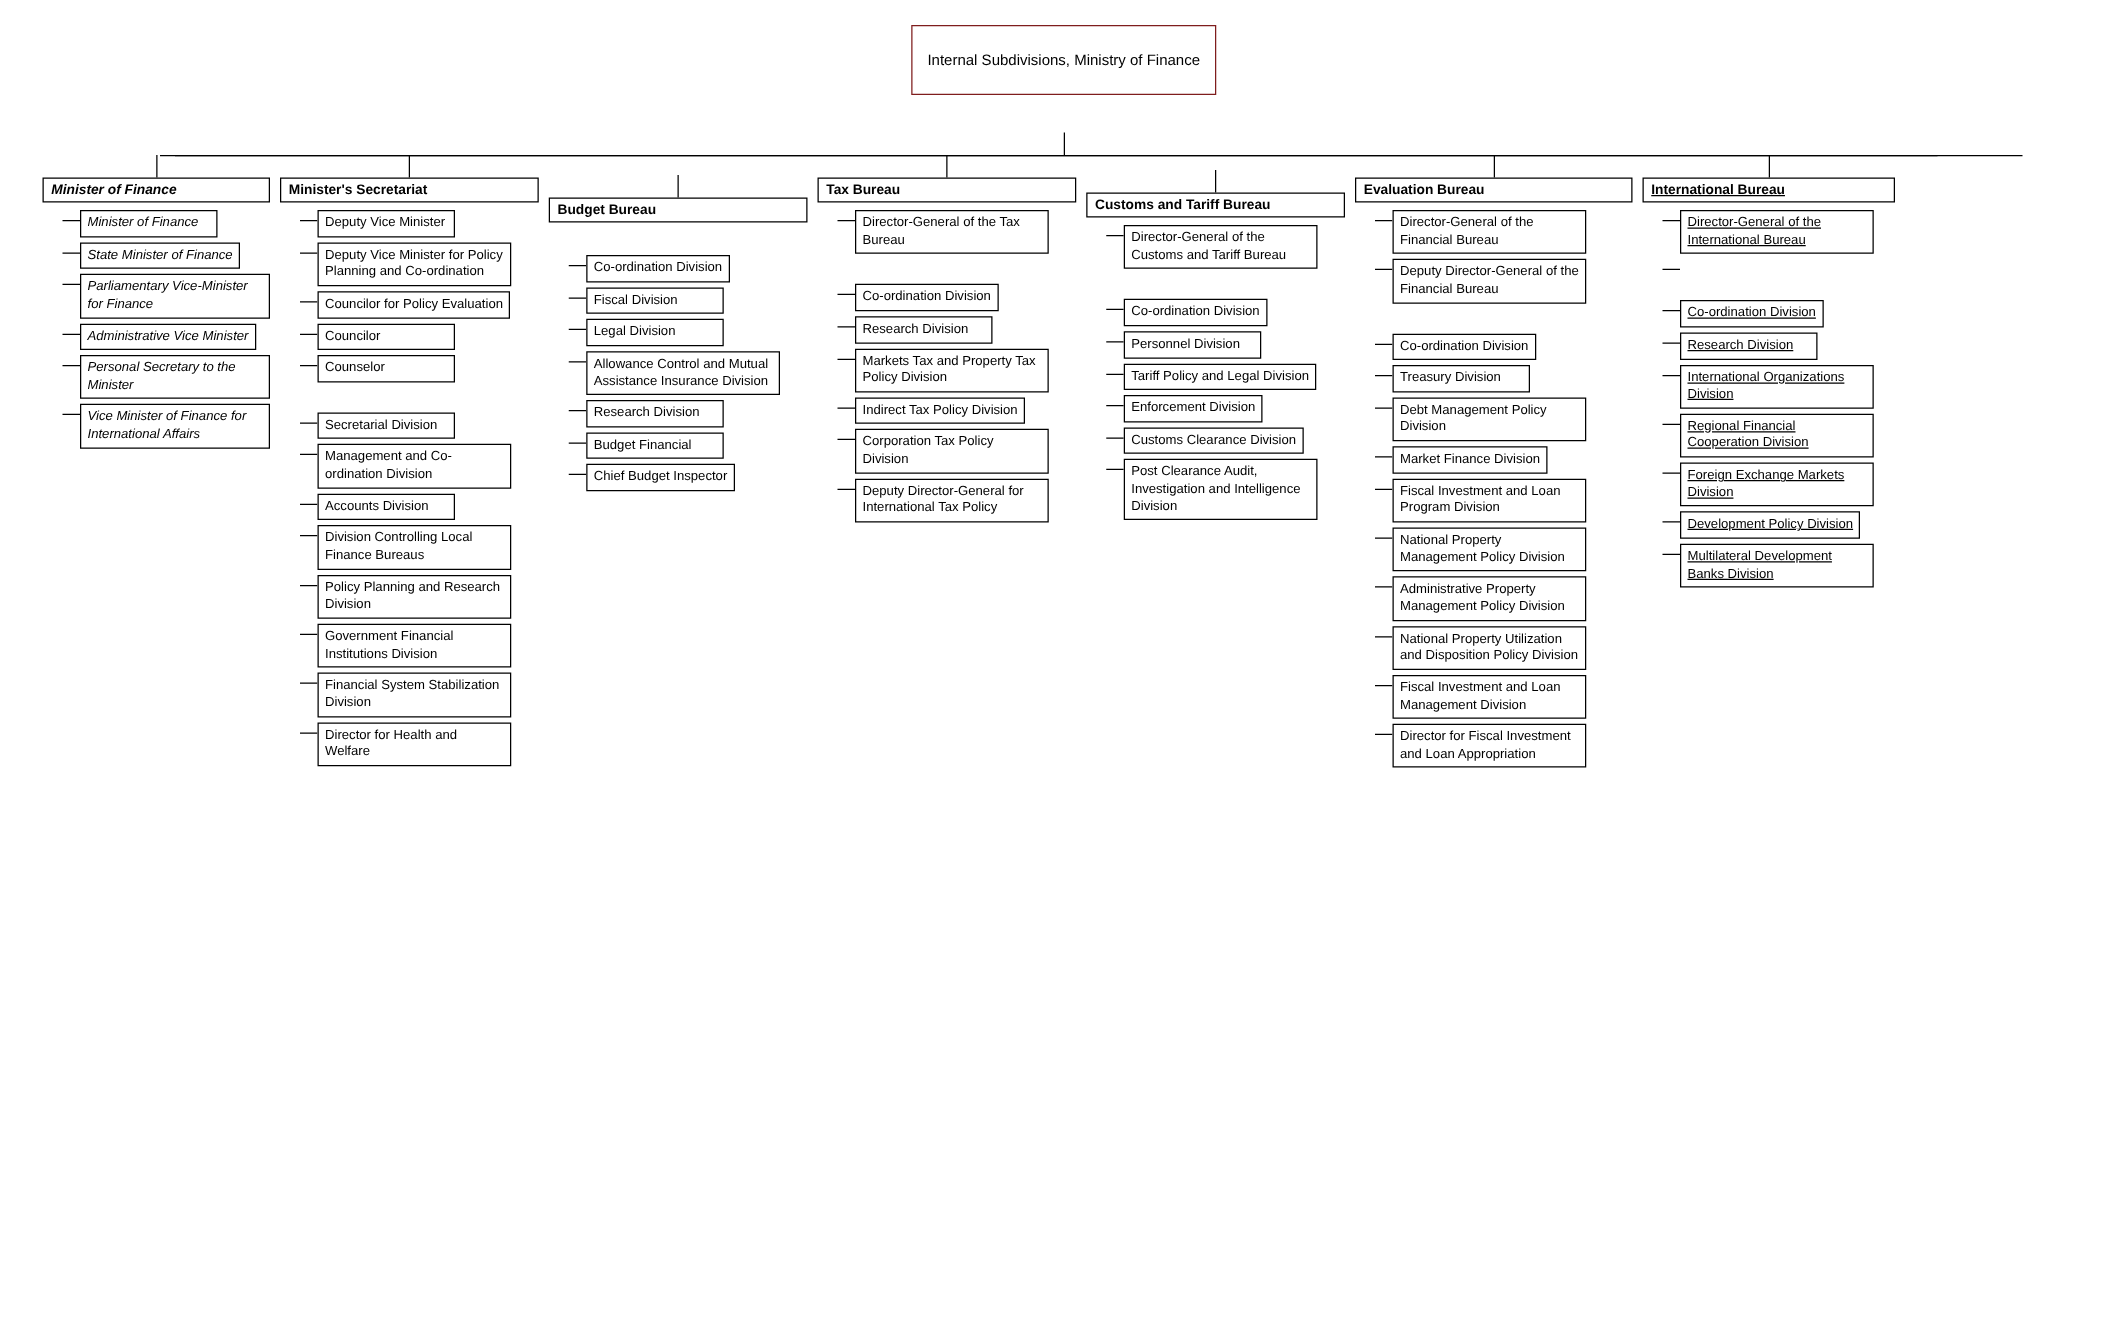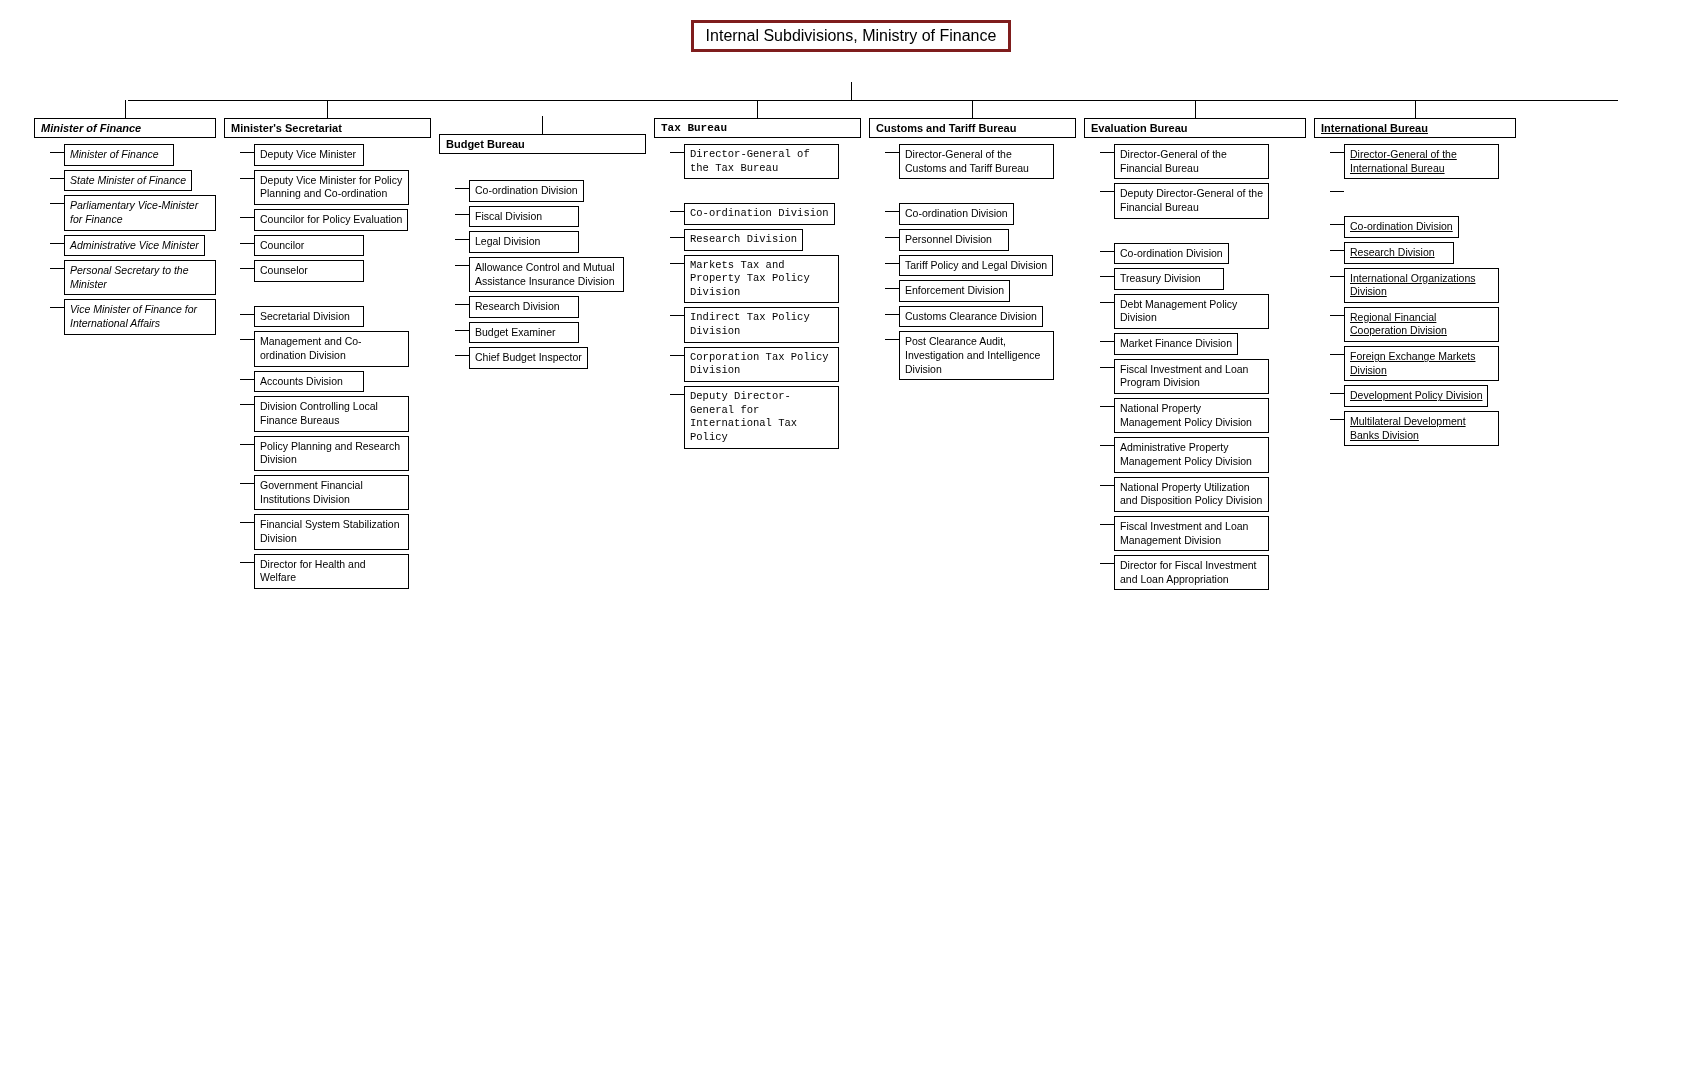--- a/index.html
+++ b/index.html
@@ -13,23 +13,23 @@
     }
     .chart-container {
       min-width: 1650px;
     }
     .title-area {
       text-align: center;
       margin-bottom: 30px;
     }
     .title-box {
       display: inline-block;
-      border: 3px solid #7f1d1d;
-      padding: 4px 12px;
-      font-size: 16px;
+      border: 1px solid #7f1d1d;
+      padding: 20px 12px;
+      font-size: 12px;
     }
 
     .col-title {
       border: 1px solid #000;
       padding: 3px 6px;
       font-size: 11px;
       font-weight: bold;
       margin-bottom: 6px;
       background: #fff;
     }
@@ -206,30 +206,30 @@
         <div class="indent-item">
           <div class="short-hline"></div>
           <div class="node-box">Allowance Control and Mutual Assistance Insurance Division</div>
         </div>
         <div class="indent-item">
           <div class="short-hline"></div>
           <div class="node-box">Research Division</div>
         </div>
         <div class="indent-item">
           <div class="short-hline"></div>
-          <div class="node-box">Budget Examiner</div>
+          <div class="node-box">Budget Financial</div>
         </div>
         <div class="indent-item">
           <div class="short-hline"></div>
           <div class="node-box">Chief Budget Inspector</div>
         </div>
       </div>
     </div>
 
-    <div style="width:215px; flex-shrink:0; padding:0 4px;font-family:Liberation Mono, monospace;">
+    <div style="width:215px; flex-shrink:0; padding:0 4px;">
       <div style="height:18px; display:flex; justify-content:center;">
         <div style="width:1px; height:18px; background:#000;"></div>
       </div>
       <div class="col-title">Tax Bureau</div>
       <div>
         <div class="indent-item">
           <div class="short-hline"></div>
           <div class="node-box">Director-General of the Tax Bureau</div>
         </div>
       </div>
@@ -255,21 +255,21 @@
           <div class="short-hline"></div>
           <div class="node-box">Corporation Tax Policy Division</div>
         </div>
         <div class="indent-item">
           <div class="short-hline"></div>
           <div class="node-box">Deputy Director-General for International Tax Policy</div>
         </div>
       </div>
     </div>
 
-    <div style="width:215px; flex-shrink:0; padding:0 4px;">
+    <div style="width:215px; flex-shrink:0; padding:12px 4px;">
       <div style="height:18px; display:flex; justify-content:center;">
         <div style="width:1px; height:18px; background:#000;"></div>
       </div>
       <div class="col-title">Customs and Tariff Bureau</div>
       <div>
         <div class="indent-item">
           <div class="short-hline"></div>
           <div class="node-box">Director-General of the Customs and Tariff Bureau</div>
         </div>
       </div>

